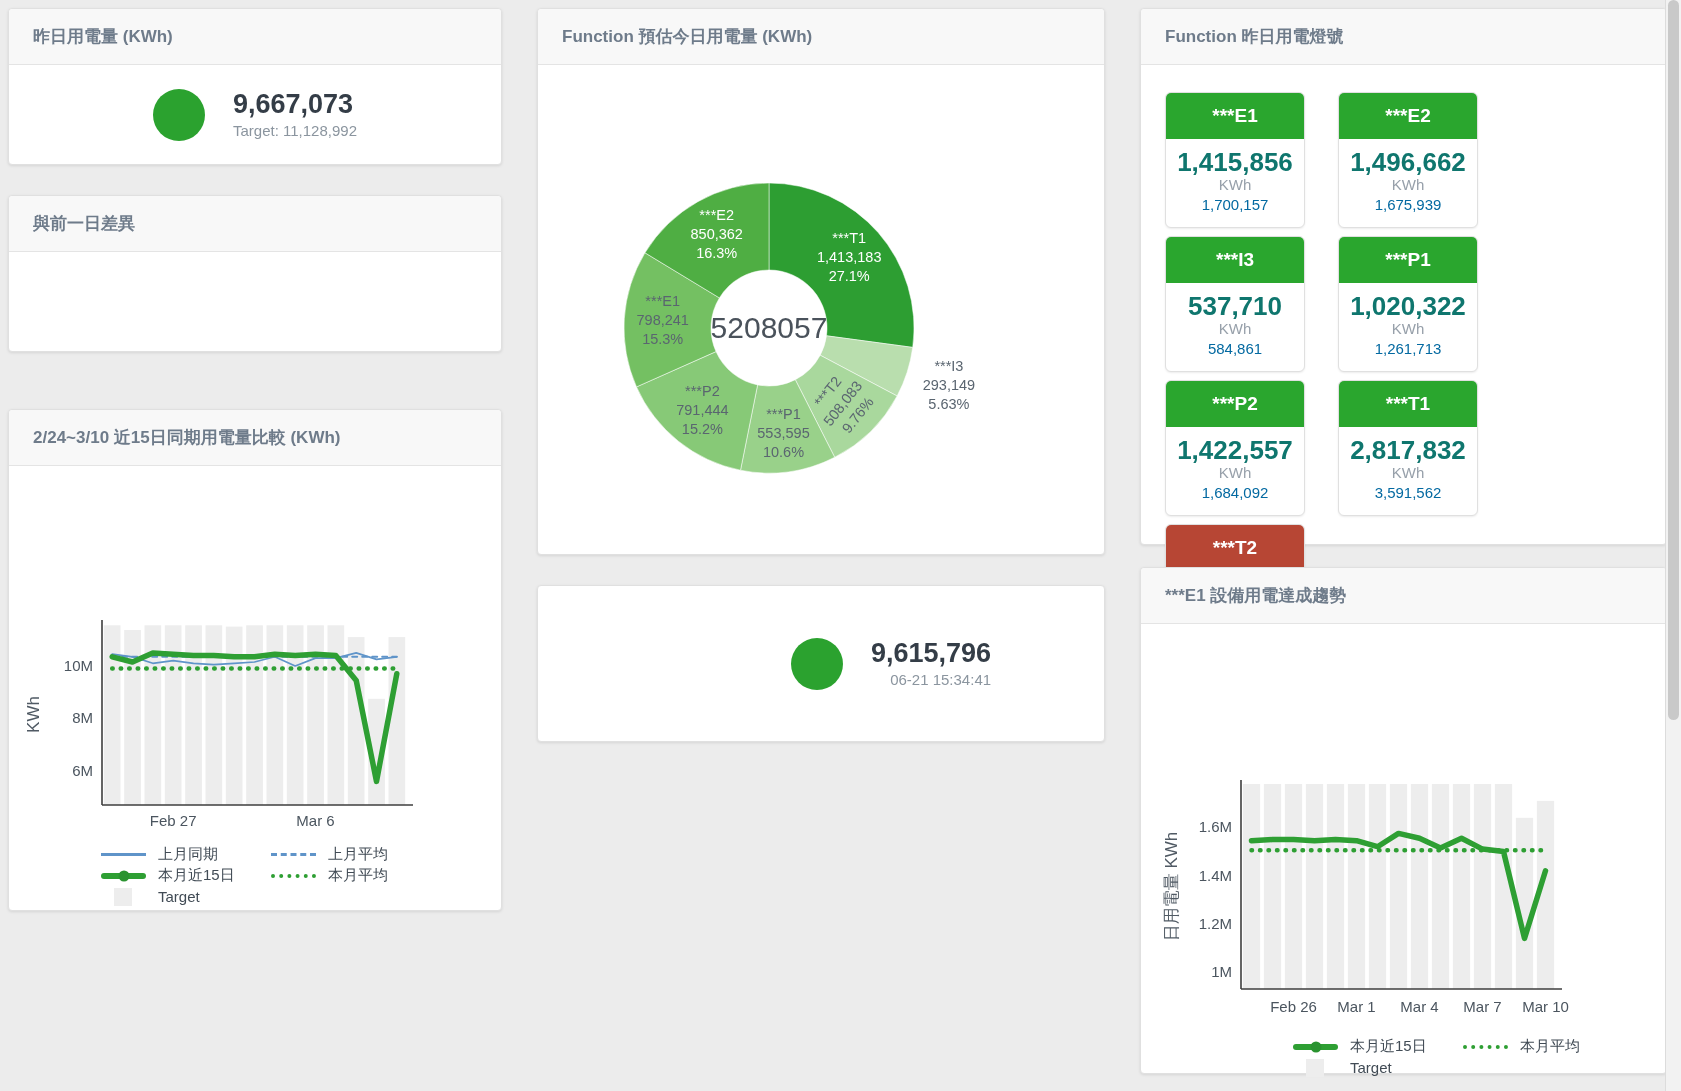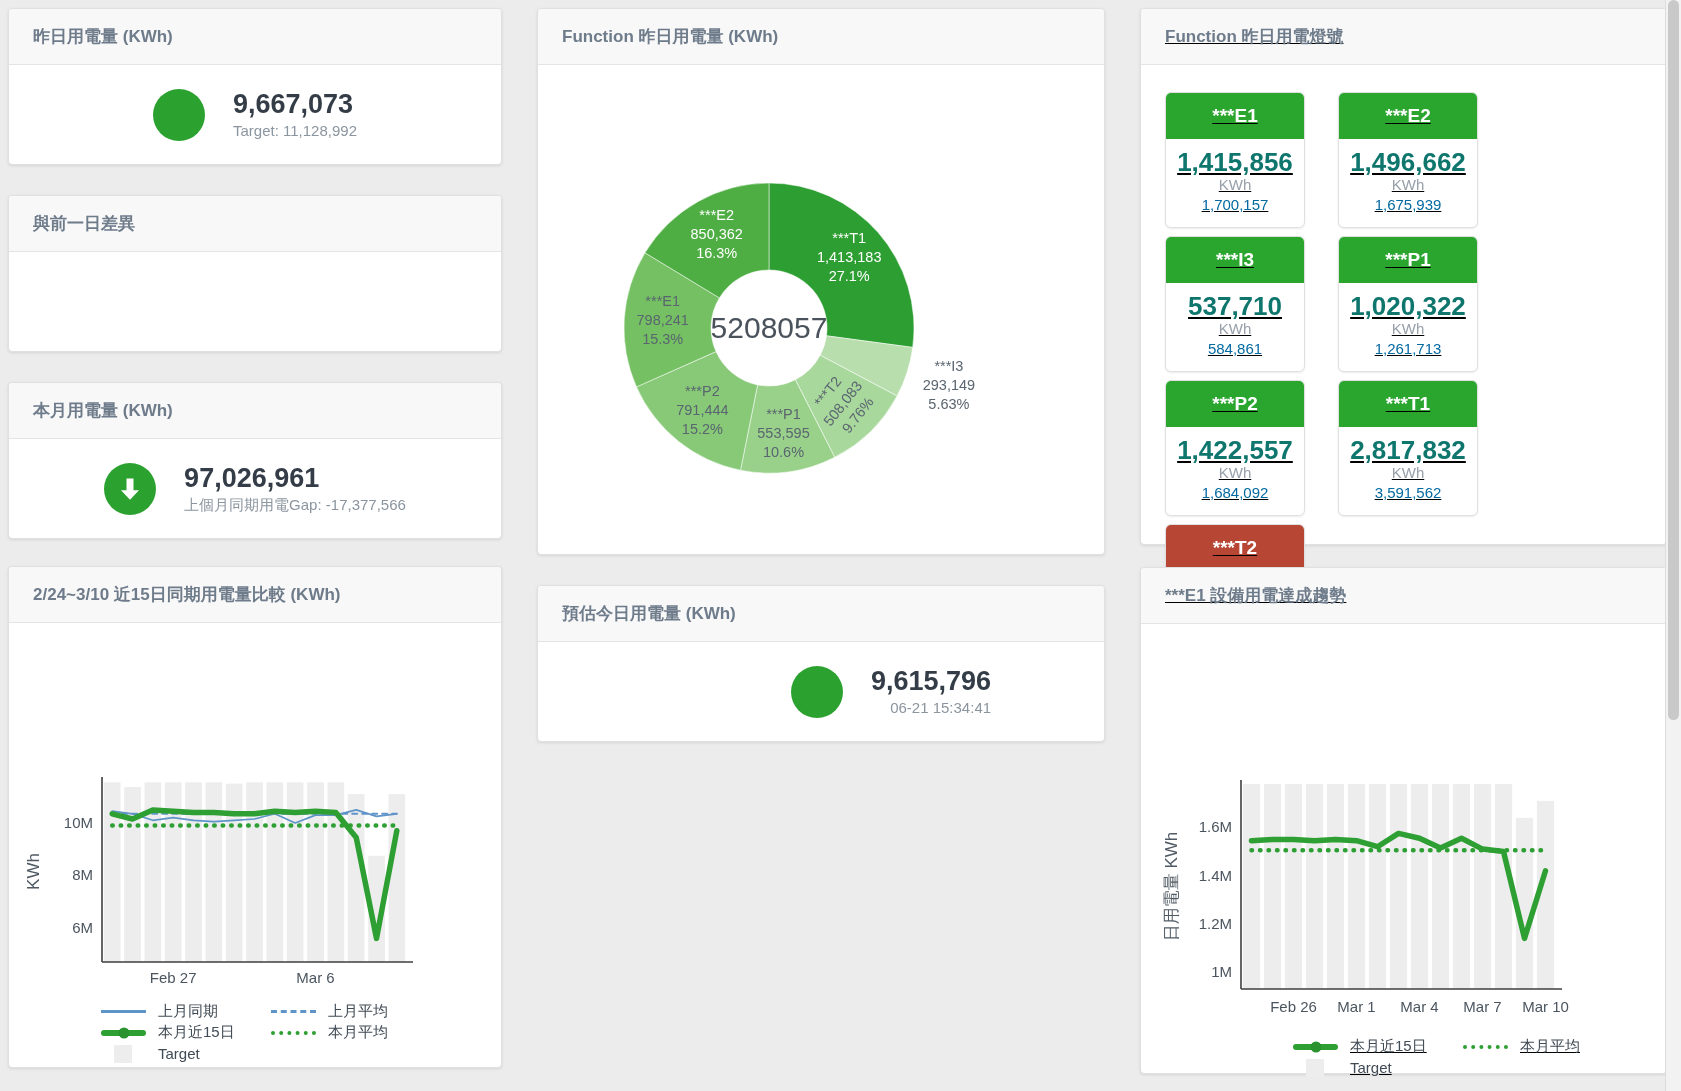--- a/index.html
+++ b/index.html
@@ -6,21 +6,21 @@
   body{
     width:1681px;height:1091px;overflow:hidden;
     background:#ececec;
     font-family:"Liberation Sans","DejaVu Sans",sans-serif;
     position:relative;
   }
   .wrap{display:flex;padding:8px;gap:35px;align-items:flex-start;}
   .col{display:flex;flex-direction:column;}
   .col1{width:494px;}
   .col2{width:568px;}
-  .col3{width:527px;text-decoration:underline;}
+  .col3{width:527px;}
   .card{
     background:#fff;border:1px solid #e0e0e0;border-radius:4px;
     box-shadow:0 1px 3px rgba(0,0,0,.10);
     display:flex;flex-direction:column;
   }
   .card-header{
     background:#f8f8f8;border-bottom:1px solid #e4e4e4;
     padding:16px 24px;border-radius:4px 4px 0 0;flex:0 0 auto;
   }
   .card-title{color:#6e7b8a;font-size:17px;font-weight:bold;}
@@ -107,38 +107,20 @@
         </div>
       </div>
     </div>
     <div class="gap1"></div>
     <div class="card kpi-card">
       <div class="card-header">
         <span class="card-title">與前一日差異</span>
       </div>
     </div>
     <div class="gap1"></div>
-    <div class="card kpi-card">
-      <div class="card-header">
-        <span class="card-title">本月用電量 (KWh)</span>
-      </div>
-      <div class="kpi-body">
-        <div class="kpi-group">
-          <span class="kpi-icon icon-green">
-            <svg viewBox="0 0 24 24">
-                <path d="M12 20.5l-7.2-7.6h4.4V3.5h5.6v9.4h4.4z" fill="#fff"></path>
-              </svg>
-          </span>
-          <div class="kpi-text">
-            <div class="kpi-value">97,026,961</div>
-            <div class="kpi-sub">上個月同期用電Gap: -17,377,566</div>
-          </div>
-        </div>
-      </div>
-    </div>
     <div class="gap2"></div>
     <div class="card compare-card">
       <div class="card-header">
         <span class="card-title">2/24~3/10 近15日同期用電量比較 (KWh)</span>
       </div>
       <div class="chart-body">
         <div class="chart-holder1" id="chart1"><svg width="470" height="218" viewBox="0 0 470 218">
               <rect x="94.8" y="9.3" width="16.7" height="179.7" fill="#ededed"></rect>
               <rect x="115.2" y="14.0" width="16.7" height="175.0" fill="#ededed"></rect>
               <rect x="135.5" y="9.3" width="16.7" height="179.7" fill="#ededed"></rect>
@@ -195,21 +177,21 @@
               </span>
             </div>
           </div>
       </div>
     </div>
   </div>
 
   <div class="col col2">
     <div class="card donut-card">
       <div class="card-header">
-        <span class="card-title">Function 昨日用電量 (KWh)</span>
+        <span class="card-title">Function 預估今日用電量 (KWh)</span>
       </div>
       <div class="chart-body donut-holder" id="donut">
           <svg width="566" height="486" viewBox="0 0 566 486">
             <path d="M231.0,114.0 A145,145 0 0 1 374.7,278.4 L288.5,266.8 A58,58 0 0 0 231.0,201.0 Z" fill="#2d9e32" stroke="rgba(255,255,255,.5)" stroke-width="1"></path>
             <g class="donut-label" transform="translate(311.2,188.9) rotate(0)" fill="#ffffff" text-anchor="middle">
               <text y="-15">***T1</text>
               <text y="4">1,413,183</text>
               <text y="23">27.1%</text>
             </g>
             <path d="M374.7,278.4 A145,145 0 0 1 359.1,327.0 L282.2,286.2 A58,58 0 0 0 288.5,266.8 Z" fill="#b9deae" stroke="rgba(255,255,255,.5)" stroke-width="1"></path>
@@ -247,23 +229,20 @@
               <text y="-15">***E2</text>
               <text y="4">850,362</text>
               <text y="23">16.3%</text>
             </g>
             <text class="donut-center" x="231" y="269" text-anchor="middle">5208057</text>
           </svg>
         </div>
     </div>
     <div class="gap1"></div>
     <div class="card kpi-card">
-      <div class="card-header">
-        <span class="card-title">預估今日用電量 (KWh)</span>
-      </div>
       <div class="kpi-body">
         <div class="kpi-group shift-right">
           <span class="kpi-icon icon-green"></span>
           <div class="kpi-text right">
             <div class="kpi-value">9,615,796</div>
             <div class="kpi-sub">06-21 15:34:41</div>
           </div>
         </div>
       </div>
     </div>

